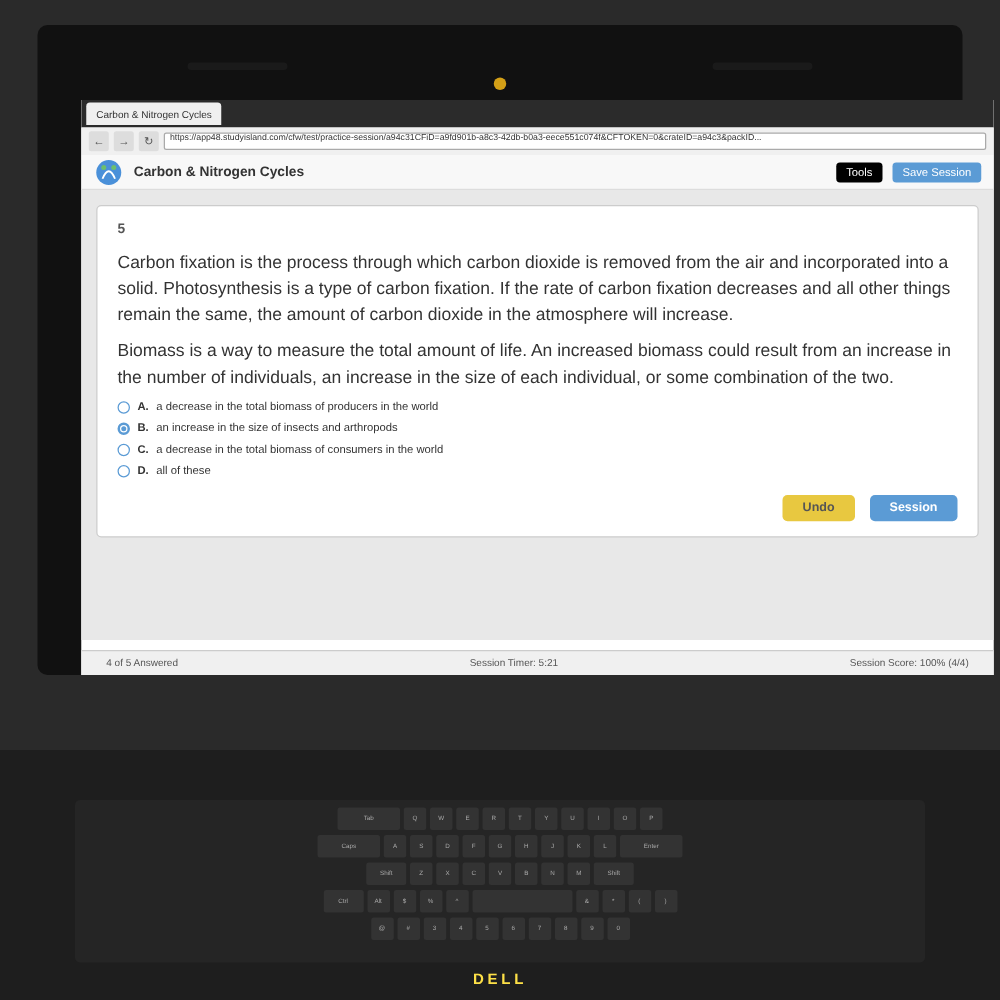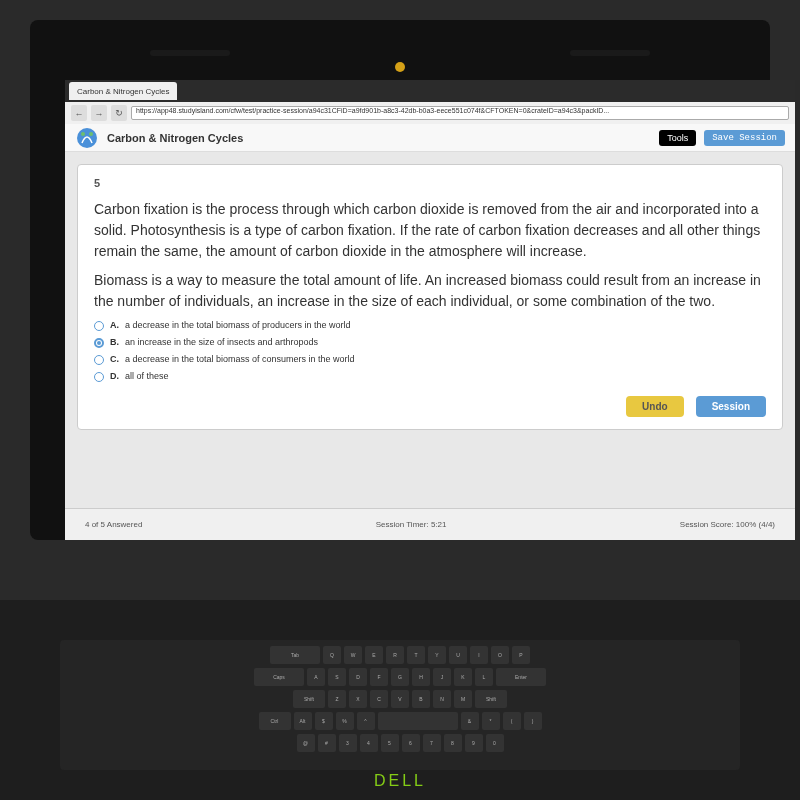--- a/index.html
+++ b/index.html
@@ -164,21 +164,20 @@
     }
 
     .si-save-btn {
       background: #5b9bd5;
       color: white;
       border: none;
       border-radius: 3px;
       padding: 3px 8px;
       font-size: 9px;
       cursor: pointer;
-      font-family: Liberation Mono, monospace;
     }
 
     
     .main-content {
       background: #e8e8e8;
       padding: 12px;
       height: calc(100% - 100px);
       overflow: hidden;
     }
 
@@ -283,21 +282,21 @@
       padding: 5px 16px;
       font-size: 10px;
       cursor: pointer;
       font-weight: bold;
     }
 
     
     .status-bar {
       background: #f0f0f0;
       border-top: 1px solid #ccc;
-      height: 32px;
+      height: 20px;
       display: flex;
       align-items: center;
       padding: 0 20px;
       font-size: 8px;
       color: #555;
       justify-content: space-between;
       position: absolute;
       bottom: 0;
       left: 0;
       right: 0;
@@ -392,23 +391,23 @@
     }
 
     .key-wide { min-width: 32px; }
     .key-wider { min-width: 50px; }
 
     .dell-logo {
       position: absolute;
       bottom: 10px;
       left: 50%;
       transform: translateX(-50%);
-      color: #84cc16;
-      font-size: 16px;
-      font-weight: normal;
+      color: #fde047;
+      font-size: 12px;
+      font-weight: bold;
       letter-spacing: 3px;
     }
 
     
     .bezel-slot-left {
       position: absolute;
       top: 30px;
       left: 120px;
       width: 80px;
       height: 6px;

